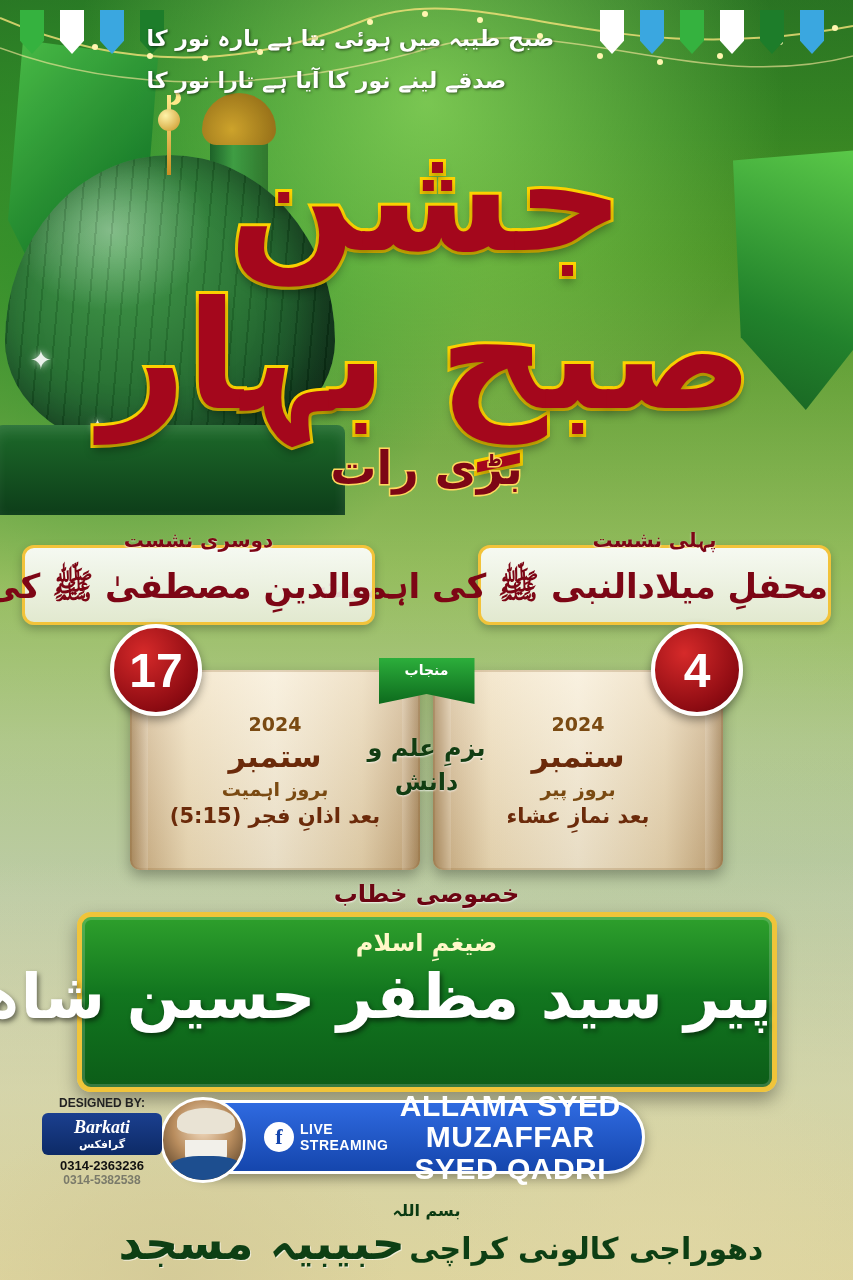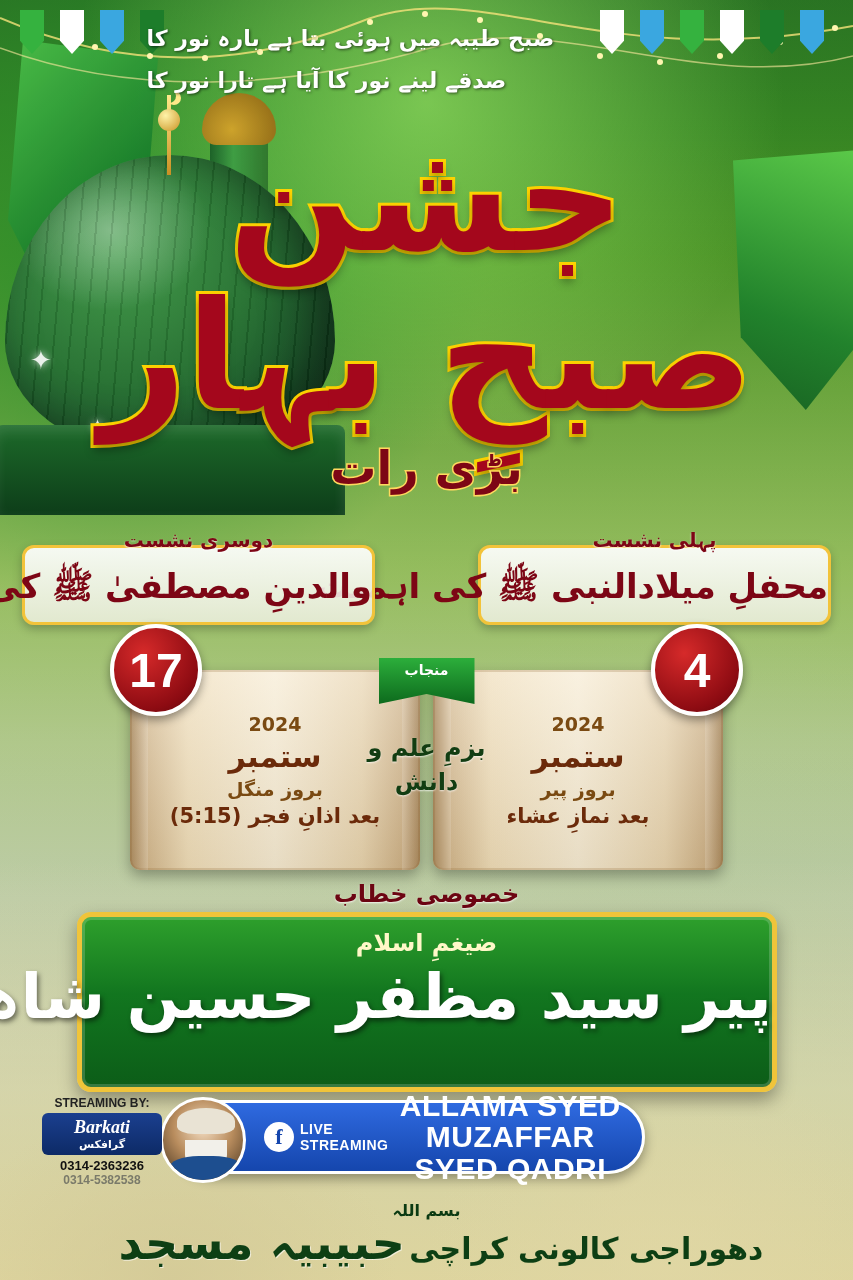--- a/index.html
+++ b/index.html
@@ -358,21 +358,21 @@
         <div class="year">بروز پیر</div>
         <div class="when">بعد نمازِ عشاء</div>
       </div>
     </div>
     <div class="daybadge badge-r">4</div>
 
     <div class="scroll scroll-l">
       <div class="body urdu">
         <div class="year">2024</div>
         <div class="date-main">ستمبر</div>
-        <div class="year">بروز منگل</div>
+        <div class="year">بروز اہمیت</div>
         <div class="when">بعد اذانِ فجر (5:15)</div>
       </div>
     </div>
     <div class="daybadge badge-l">17</div>
 
     <div class="mid-flag urdu">منجاب</div>
     <div class="mid-text urdu">بزمِ علم و دانش</div>
   </div>
 
   <div class="speaker-wrap">
@@ -393,21 +393,21 @@
       <div class="fb-circle">f</div>
       <div class="live-word">LIVE<br>STREAMING</div>
     </div>
     <div class="live-names">
       <div>ALLAMA SYED</div>
       <div>MUZAFFAR SYED QADRI</div>
     </div>
   </div>
 
   <div class="designer">
-    <div>STREAMING BY:</div>
+    <div>DESIGNED BY:</div>
     <div class="dbox">
       <div class="brand">Barkati</div>
       <div class="urdu" style="font-size:11px">گرافکس</div>
     </div>
     <div class="phone">0314-2363236</div>
     <div class="phone2">0314-5382538</div>
   </div>
 
   <div class="footer">
     <div class="crest urdu">بسم اللہ</div>

